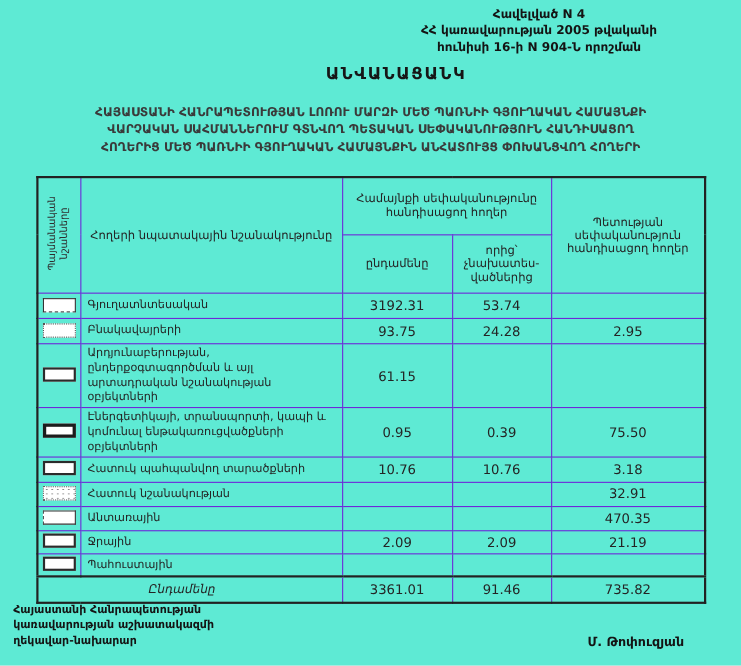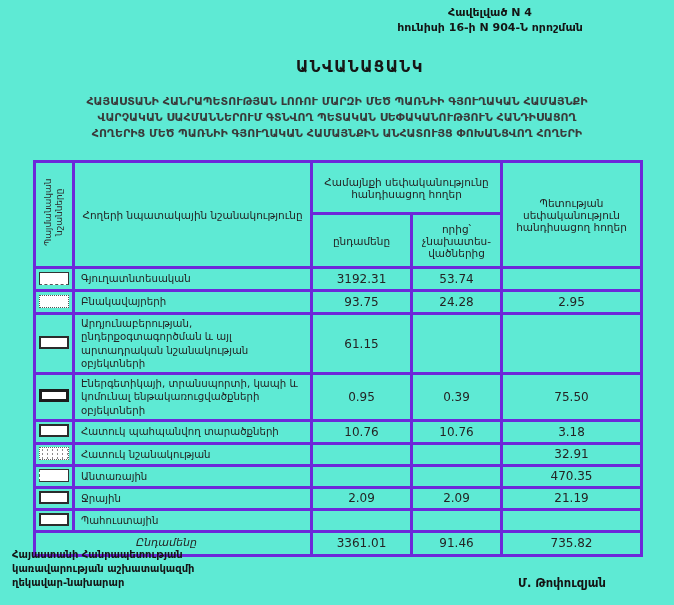--- a/index.html
+++ b/index.html
@@ -19,21 +19,21 @@
   }
   .doc-subtitle {
     position:absolute; top:94px; left:10px; width:654px;
     text-align:center; font-size:11px; font-weight:bold; line-height:1.45; color:#3a3a3a;
   }
   table.land {
     position:absolute; top:160px; left:33px; width:607px;
     border-collapse:collapse; table-layout:fixed;
   }
   table.land th, table.land td {
-    border:3px solid #6d28d9; vertical-align:middle;
+    border:1px solid #6d28d9; vertical-align:middle;
     font-weight:normal; color:#242424;
   }
   table.land { border:2px solid #222; }
   .col-sym  { width:39px; }
   .col-lbl  { width:238px; }
   .col-tot  { width:100px; }
   .col-sub  { width:90px; }
   .col-state{ width:140px; }
   th.vertical {
     height:105px;
@@ -72,31 +72,32 @@
     border:1px dotted #666;
     background-image:radial-gradient(#8a8a8a 0.8px, transparent 0.9px);
     background-size:5px 4px;
   }
   .sym-dashed-left { border:1px solid #333; border-left:1px dashed #555; }
   .footer-left {
     position:absolute; top:548px; left:12px;
     font-size:10px; font-weight:bold; line-height:1.4; color:#141414;
   }
   .signature {
-    position:absolute; top:576px; left:518px;
+    position:absolute; top:576px; left:534px;
     font-size:11.5px; font-weight:bold; color:#141414;
   }
 </style>
 </head>
 <body>
 
 <div class="doc">
 
   <div class="hdr-ref">
     <div>Հավելված N 4</div>
+    <div>ՀՀ կառավարության 2005 թվականի</div>
     <div>հունիսի 16-ի N 904-Ն որոշման</div>
   </div>
 
   <div class="doc-title">ԱՆՎԱՆԱՑԱՆԿ</div>
 
   <div class="doc-subtitle">
     <div>ՀԱՅԱՍՏԱՆԻ ՀԱՆՐԱՊԵՏՈՒԹՅԱՆ ԼՈՌՈՒ ՄԱՐԶԻ ՄԵԾ ՊԱՌՆԻԻ ԳՅՈՒՂԱԿԱՆ ՀԱՄԱՅՆՔԻ</div>
     <div>ՎԱՐՉԱԿԱՆ ՍԱՀՄԱՆՆԵՐՈՒՄ ԳՏՆՎՈՂ ՊԵՏԱԿԱՆ ՍԵՓԱԿԱՆՈՒԹՅՈՒՆ ՀԱՆԴԻՍԱՑՈՂ</div>
     <div>ՀՈՂԵՐԻՑ ՄԵԾ ՊԱՌՆԻԻ ԳՅՈՒՂԱԿԱՆ ՀԱՄԱՅՆՔԻՆ ԱՆՀԱՏՈՒՅՑ ՓՈԽԱՆՑՎՈՂ ՀՈՂԵՐԻ</div>
   </div>

